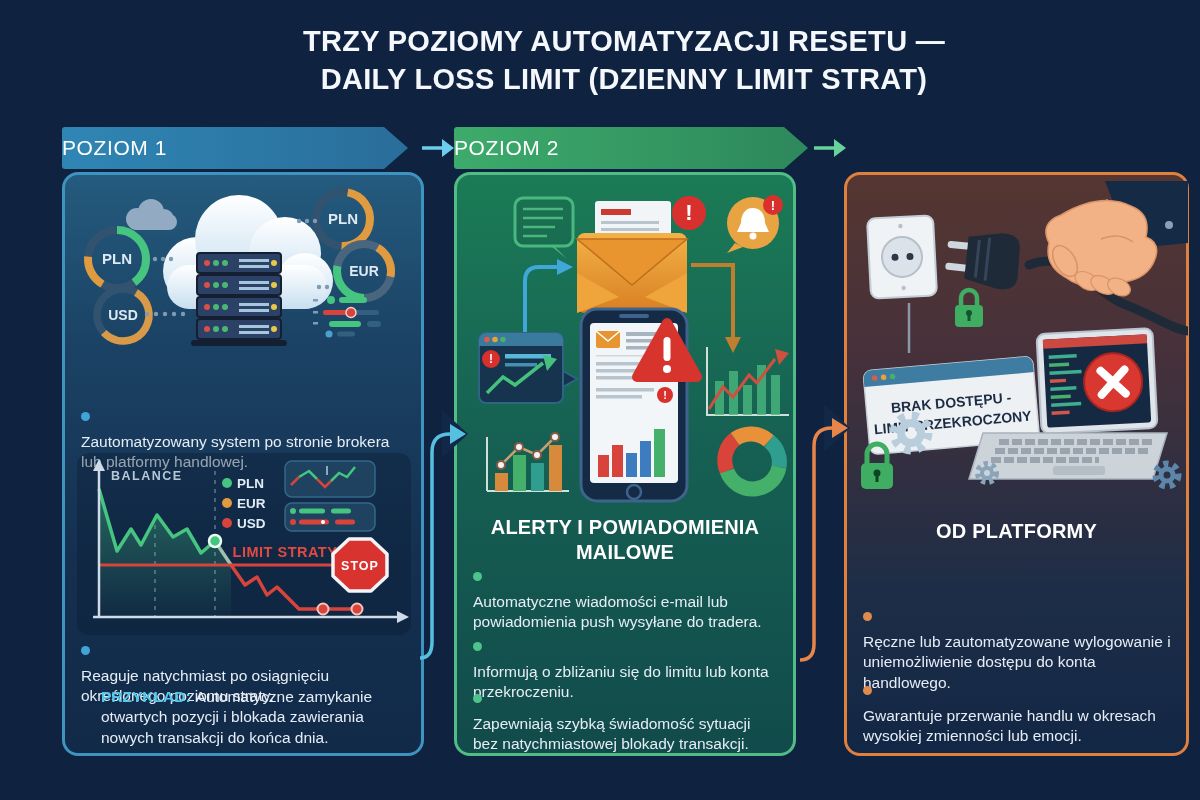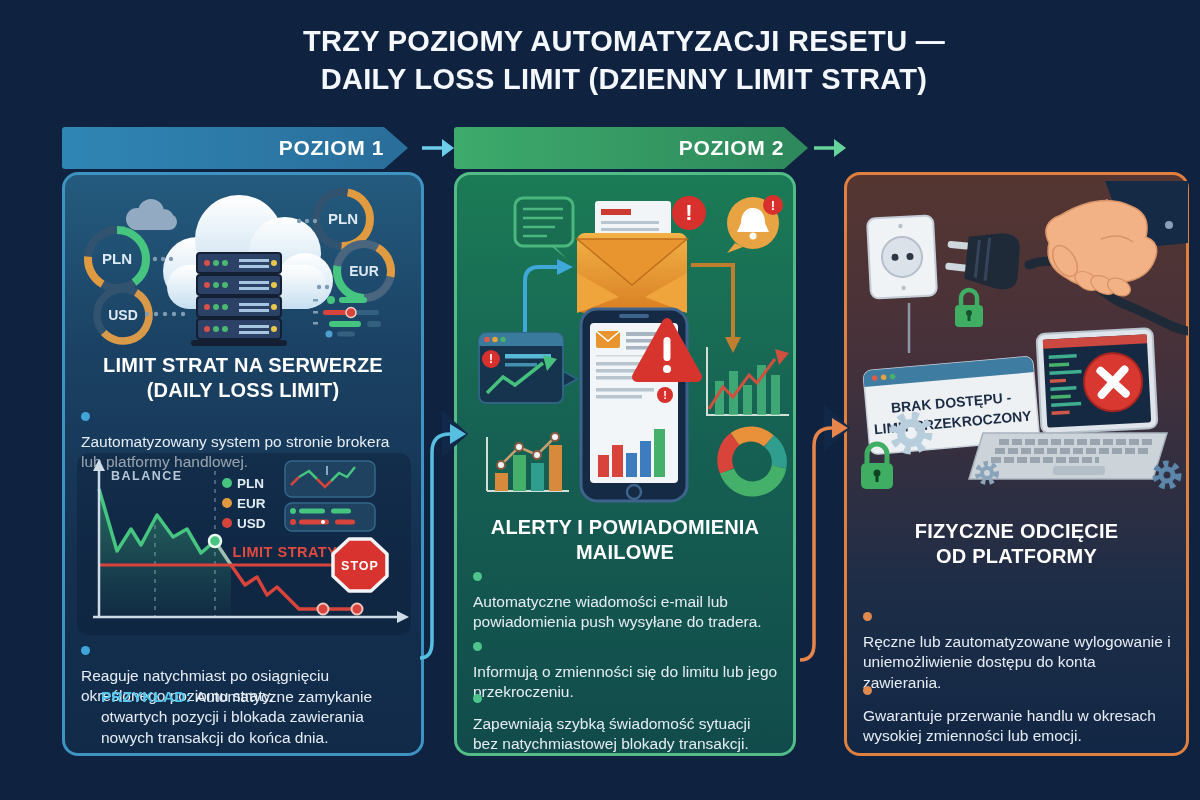--- a/index.html
+++ b/index.html
@@ -5,21 +5,21 @@
   html,body { margin:0; padding:0; background:#0f2240; }
   .stage { position:relative; width:1200px; height:800px; overflow:hidden;
            background:#0f2240; font-family:"Liberation Sans", sans-serif; color:#e9eff7;margin-left:24px; }
 
   
   .title { position:absolute; top:22px; left:0; width:100%; text-align:center;
            font-size:29px; font-weight:800; letter-spacing:.3px; line-height:1.32; color:#f4f7fb; }
 
   
   .ribbon { position:absolute; top:127px; height:42px; display:flex; align-items:center;
-            justify-content:flex-end; font-size:21px; font-weight:700; letter-spacing:.6px;
+            justify-content:flex-start; font-size:21px; font-weight:400; letter-spacing:.6px;
             color:#fff; border-radius:3px 0 0 3px; }
   .ribbon::after { content:""; position:absolute; left:100%; top:0;
                    border-top:21px solid transparent; border-bottom:21px solid transparent;
                    border-left:24px solid var(--tip); }
   .r1 { left:38px;  width:322px; background:linear-gradient(90deg,#2f86b4,#2a6f9c); --tip:#2a6f9c; }
   .r2 { left:430px; width:330px; background:linear-gradient(90deg,#3dab6b,#2e8a5c); --tip:#2e8a5c; }
   .r3 { left:820px; width:321px; background:linear-gradient(90deg,#ee8a33,#d96f26); --tip:#d96f26; }
   .banner-arrow { position:absolute; top:134px; }
 
   
@@ -189,24 +189,20 @@
           <rect x="256" y="129" width="26" height="5" rx="2.5" fill="#d8443c"></rect>
         <circle cx="284" cy="131.5" r="5" fill="#d8443c" stroke="#f0d0c8" stroke-width="1.5"></circle>
         <rect x="246" y="141" width="5" height="2.5" fill="#7f9cb5"></rect>
         <rect x="262" y="140" width="32" height="6" rx="3" fill="#46c580"></rect>
           <rect x="300" y="140" width="14" height="6" rx="3" fill="#33607e"></rect>
         <circle cx="262" cy="153" r="3.5" fill="#4d9fd0"></circle>
           <rect x="270" y="150.5" width="18" height="5" rx="2.5" fill="#33607e"></rect>
       </g>
     </svg>
 
-    <div class="card-heading" style="top:178px">
-      <div>LIMIT STRAT NA SERWERZE</div>
-      <div>(DAILY LOSS LIMIT)</div>
-    </div>
 
     <div class="bullet" style="top:232px">
       <span class="dot"></span>
       <span>Zautomatyzowany system po stronie brokera lub platformy handlowej.</span>
     </div>
 
     <svg class="illus" style="left:12px; top:278px" width="334" height="182" viewBox="0 0 334 182">
       <defs>
         <linearGradient id="areaGrad" x1="0" y1="0" x2="0" y2="1">
           <stop offset="0" stop-color="#46c580" stop-opacity="0.40"></stop>
@@ -419,21 +415,21 @@
       <div>ALERTY I POWIADOMIENIA</div>
       <div>MAILOWE</div>
     </div>
 
     <div class="bullet" style="top:392px">
       <span class="dot"></span>
       <span>Automatyczne wiadomości e-mail lub powiadomienia push wysyłane do tradera.</span>
     </div>
     <div class="bullet" style="top:462px">
       <span class="dot"></span>
-      <span>Informują o zmienności się do limitu lub jego przekroczeniu.</span>
+      <span>Informują o zbliżaniu się do limitu lub konta przekroczeniu.</span>
     </div>
     <div class="bullet" style="top:514px">
       <span class="dot"></span>
       <span>Zapewniają szybką świadomość sytuacji bez natychmiastowej blokady transakcji.</span>
     </div>
   </div>
 
   <div class="card card3">
 
     <svg class="illus" style="left:2px; top:6px" width="339" height="330" viewBox="0 0 339 330">
@@ -537,27 +533,26 @@
 
       <g>
         <path d="M 18 282 v -9 a 10 10 0 0 1 20 0 v 9" fill="none" stroke="#3fae63" stroke-width="5"></path>
         <rect x="12" y="282" width="32" height="26" rx="5" fill="#3fae63"></rect>
         <circle cx="28" cy="292" r="3.5" fill="#0e4424"></circle>
           <rect x="26.5" y="293" width="3" height="8" fill="#0e4424"></rect>
       </g>
     </svg>
 
     <div class="card-heading" style="top:344px">
-      <div>FIZYCZNE ODCIĘCIE</div>
       <div>OD PLATFORMY</div>
     </div>
 
     <div class="bullet" style="top:432px">
       <span class="dot"></span>
-      <span>Ręczne lub zautomatyzowane wylogowanie i uniemożliwienie dostępu do konta zawierania.</span>
+      <span>Ręczne lub zautomatyzowane wylogowanie i uniemożliwienie dostępu do konta handlowego.</span>
     </div>
     <div class="bullet" style="top:506px">
       <span class="dot"></span>
       <span>Gwarantuje przerwanie handlu w okresach wysokiej zmienności lub emocji.</span>
     </div>
   </div>
 
   <svg class="connector" style="left:396px; top:408px" width="48" height="256" viewBox="0 0 48 256">
     <polygon points="22,2 48,26 22,50" fill="#112848"></polygon>
     <path d="M 0 250 Q 12 250 12 234 V 44 Q 12 26 30 26" fill="none" stroke="#57c0e0" stroke-width="3.5"></path>

